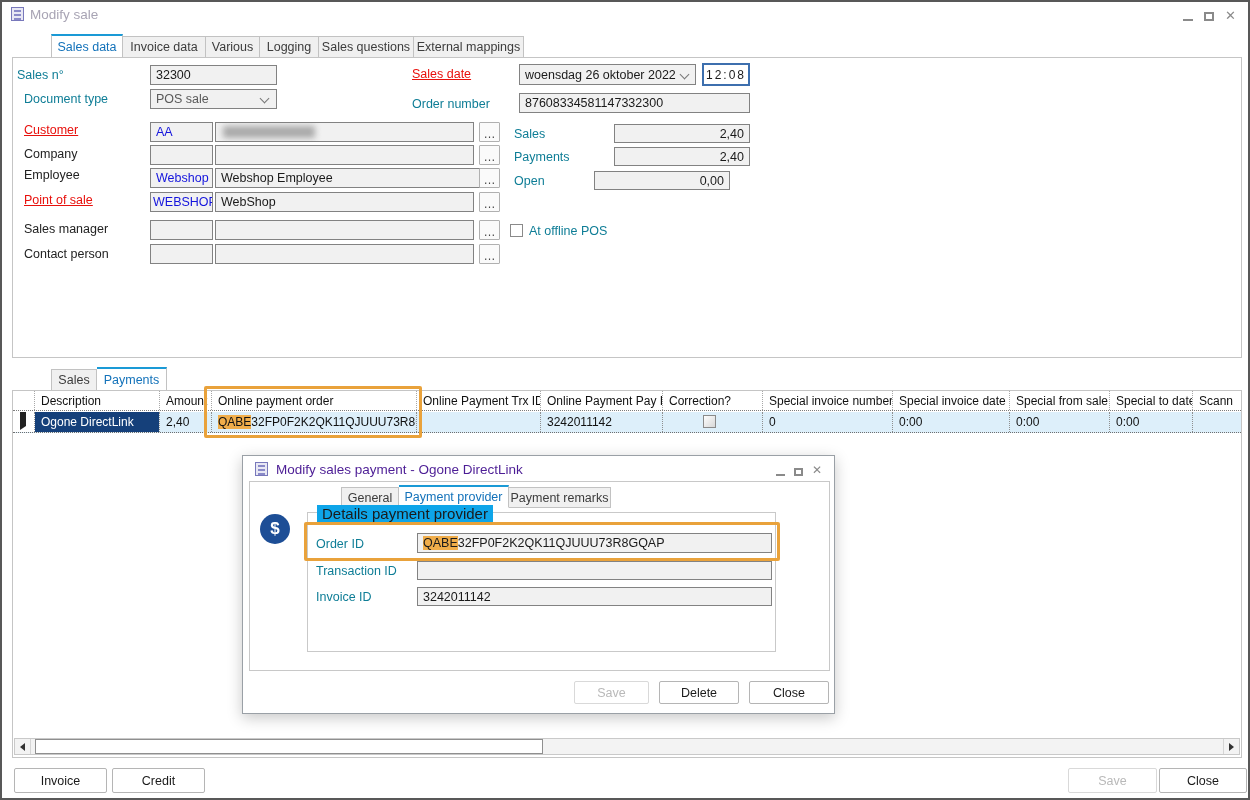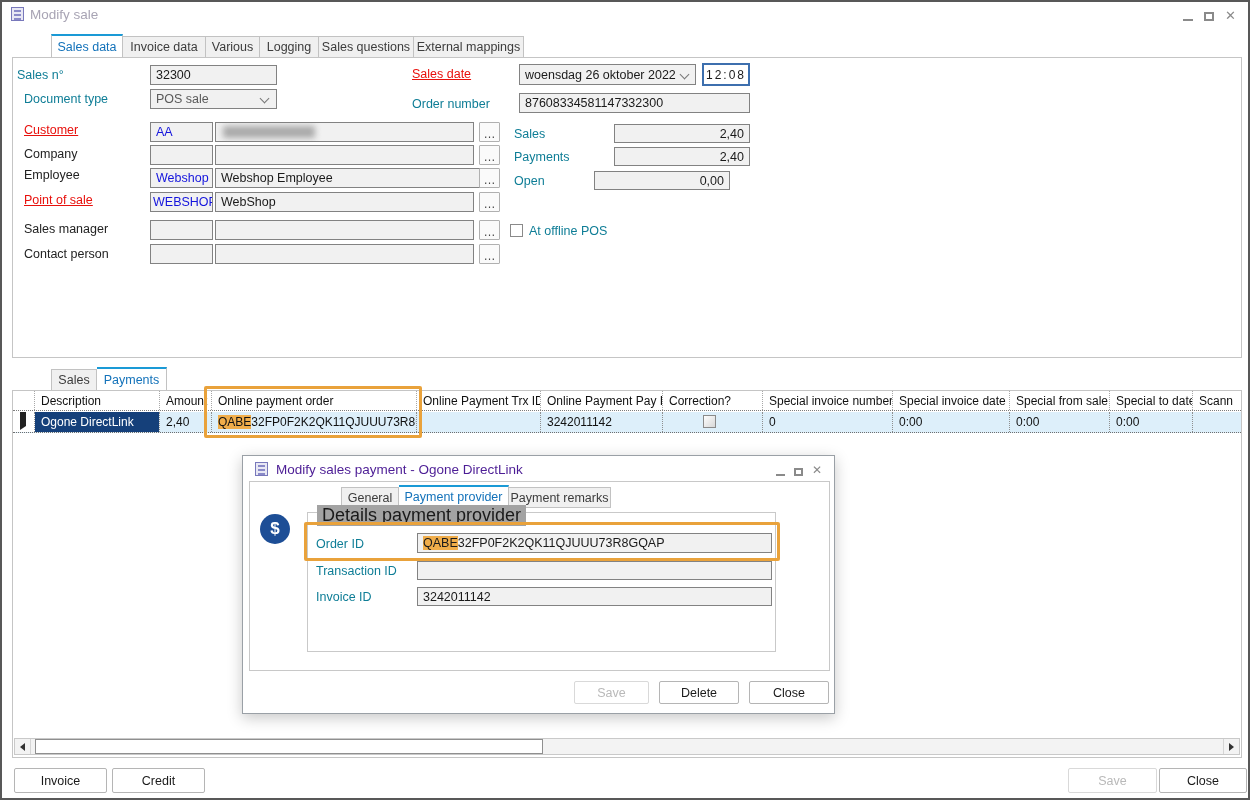--- a/index.html
+++ b/index.html
@@ -60,21 +60,21 @@
   
   #modal { position:absolute; left:240px; top:453px; width:593px; height:259px; background:#fff;
            border:1px solid #9aa0a6; box-shadow:0 4px 14px rgba(0,0,0,.22); }
   .m-title { position:absolute; left:33px; top:6px; font-size:13.5px; color:#4c1d95; }
   .m-client { position:absolute; left:6px; top:25px; width:581px; height:190px; border:1px solid #c8c8c8; }
   .coin { position:absolute; left:10px; top:32px; width:30px; height:30px; background:#1d4e96; border-radius:50%;
           color:#fff; font-size:17px; font-weight:bold; display:flex; align-items:center; justify-content:center; }
   .coin::after { content:""; position:absolute; left:4px; top:4px; width:30px; height:30px; border-radius:50%;
                  background:#1d4e96; border:2px solid #fff; z-index:-1; }
   .groupbox { position:absolute; left:57px; top:30px; width:469px; height:140px; border:1px solid #c9c9c9; }
-  .group-lbl { position:absolute; left:9px; top:-8px; background:#a3a3a3; padding:0 5px; font-size:18px; color:#1a1a1a; }
+  .group-lbl { position:absolute; left:9px; top:-8px; background:#0ea5e9; padding:0 5px; font-size:15px; color:#1a1a1a; }
 
   .m-btnrow .btn { height:23px; }
 </style>
 </head>
 <body>
 
 <div id="root">
 
   <div class="titlebar">
     <span class="doc-icon" style="left:9px; top:5px;">

